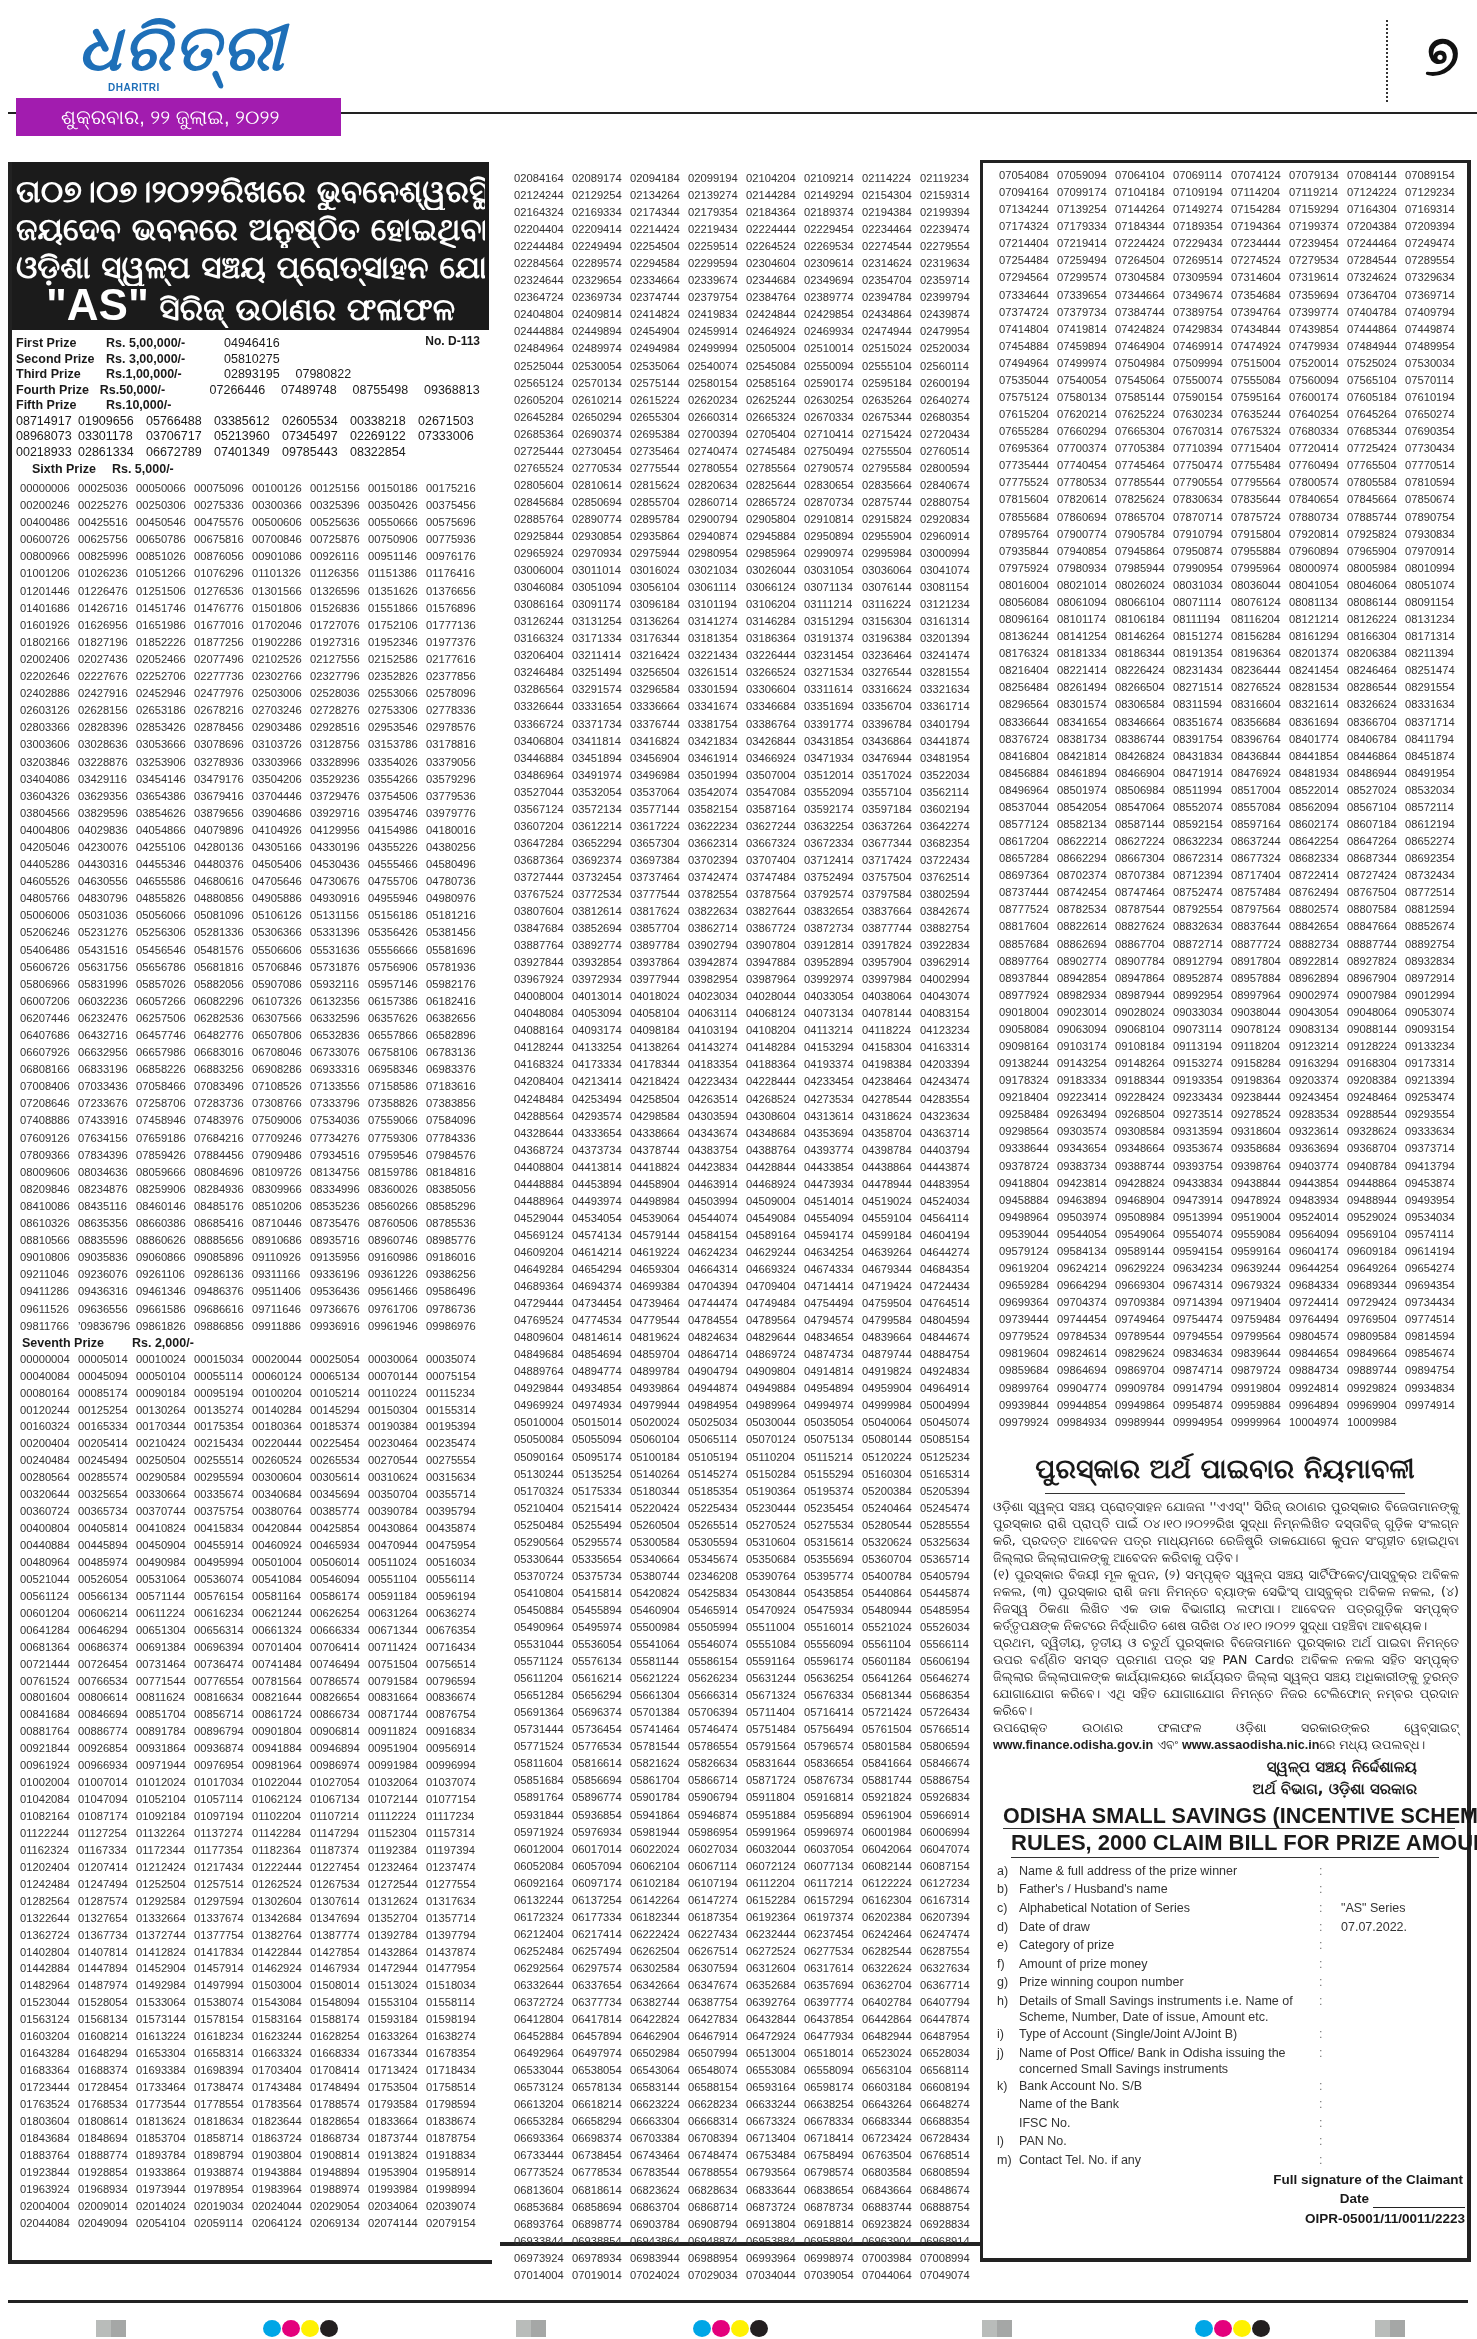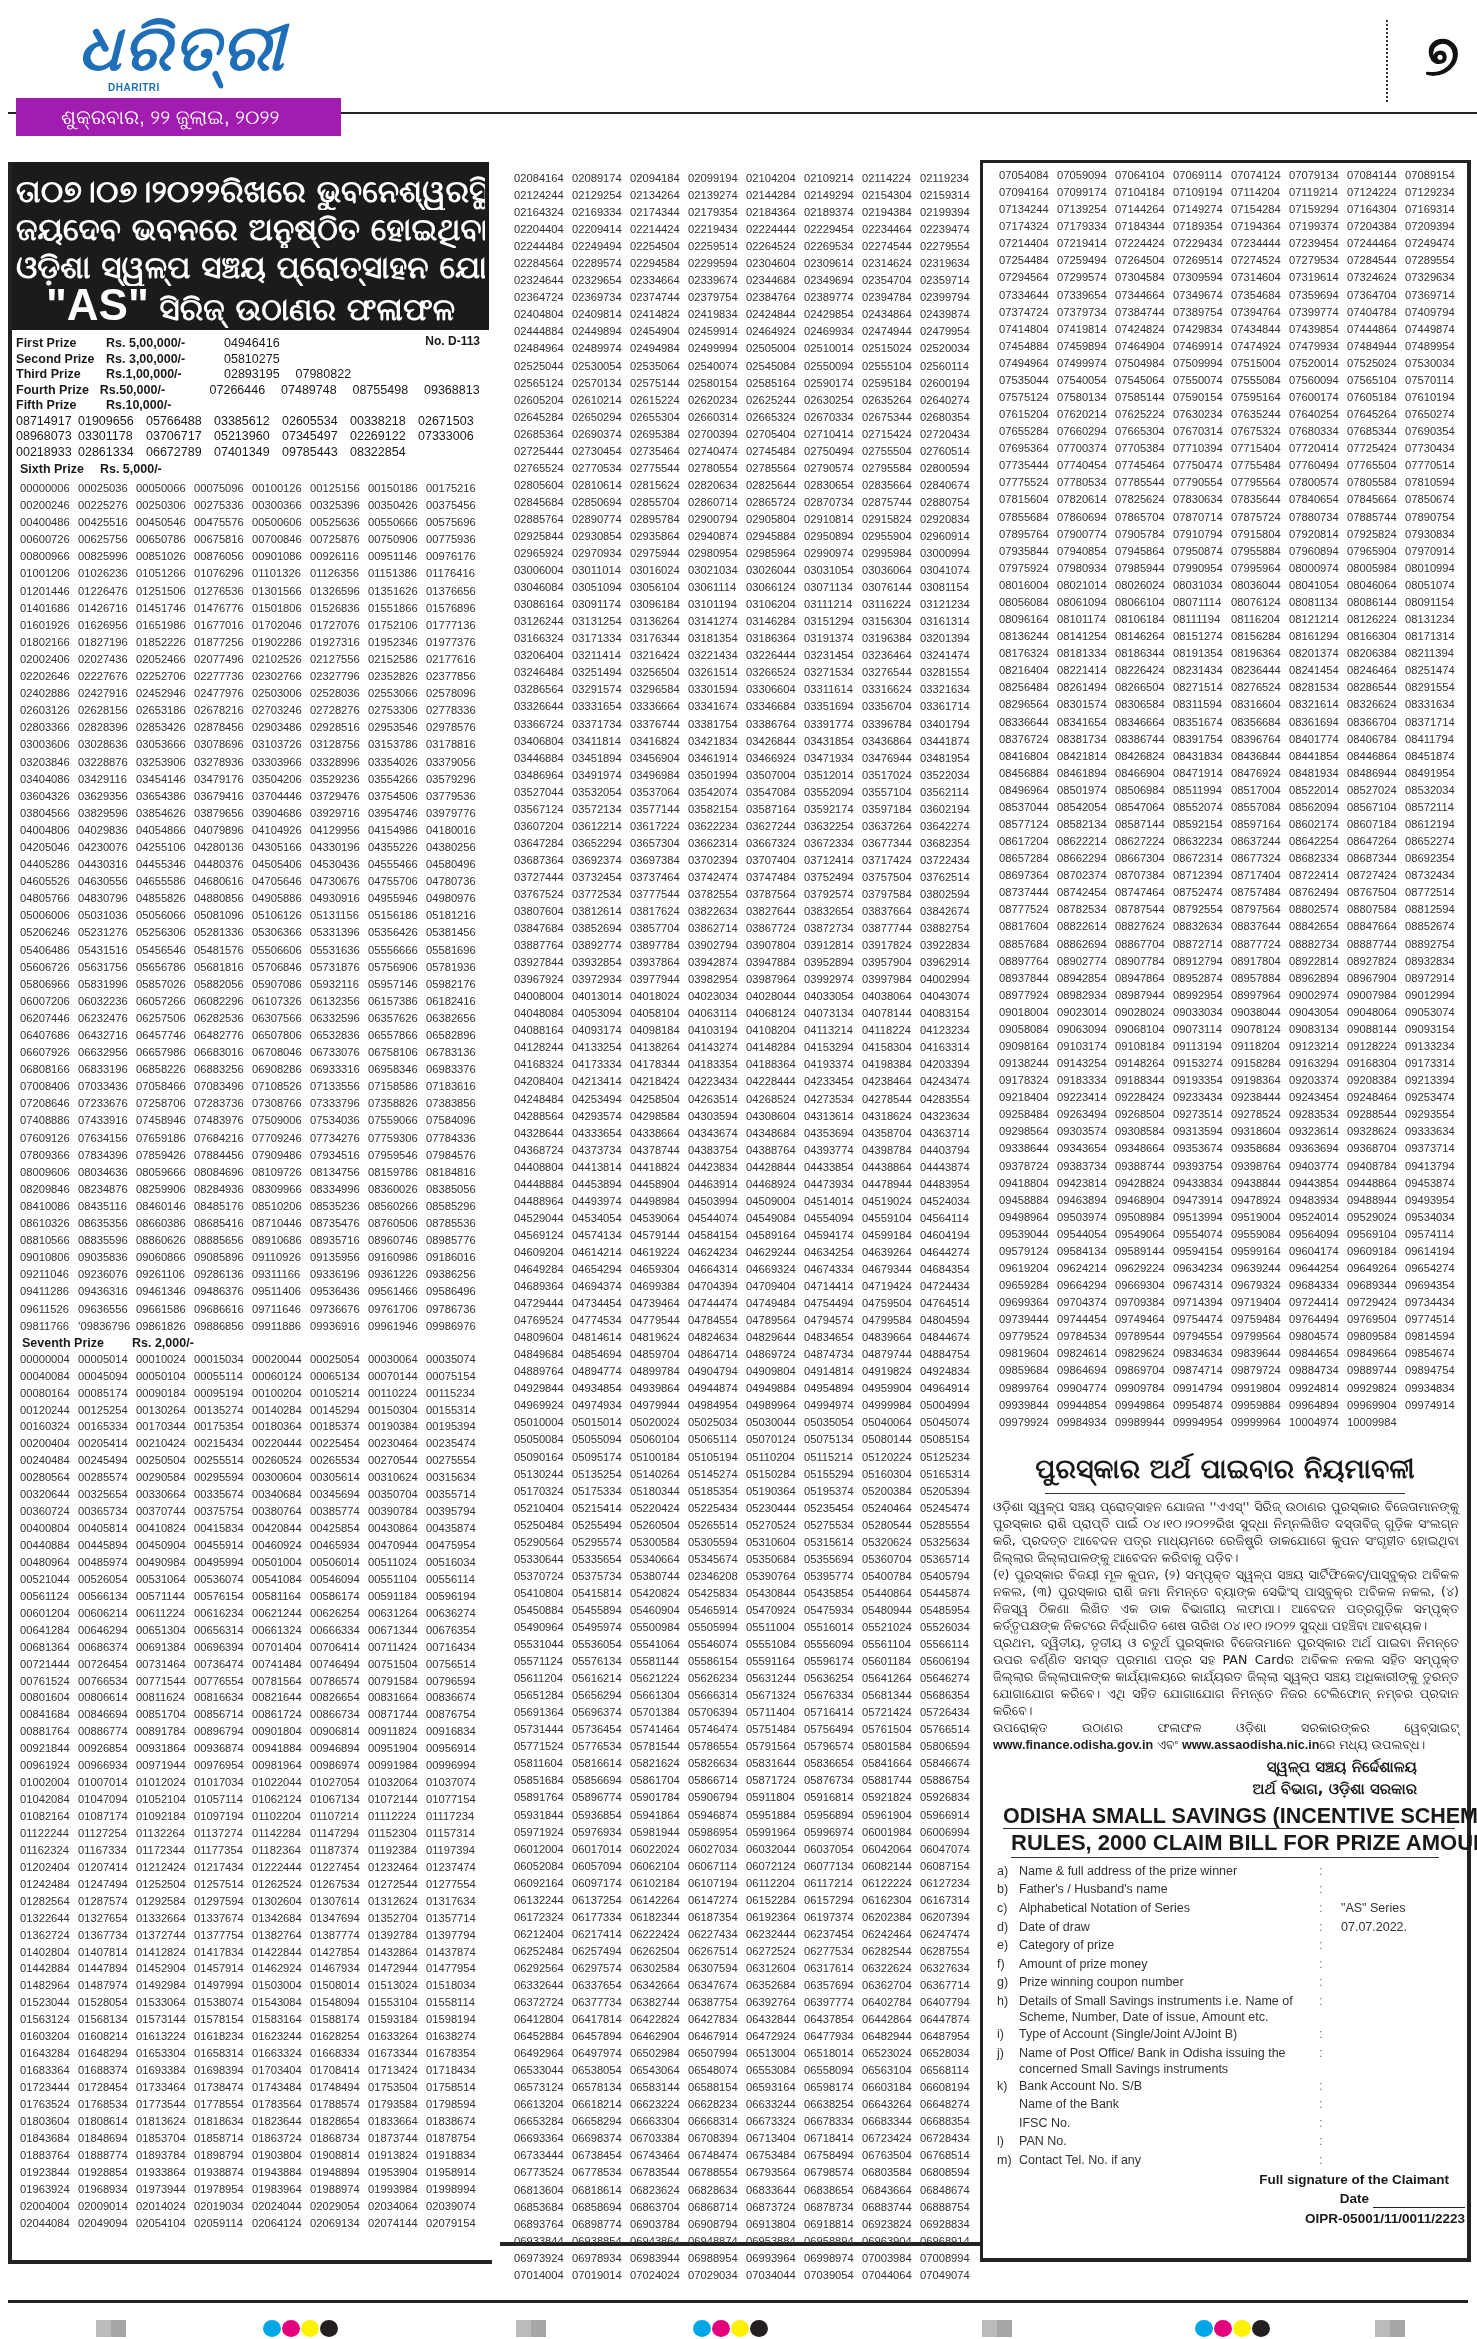--- a/index.html
+++ b/index.html
@@ -22,21 +22,21 @@
   .banner-line { font-family: "DejaVu Sans", sans-serif; font-size: 31px; line-height: 38px; font-weight: bold; white-space: nowrap; overflow: hidden; }
   .banner-line .as { font-family: "Liberation Sans", sans-serif; font-size: 44px; font-weight: bold; }
 
   .prizes-top { position: relative; padding: 6px 0 0 4px; font-size: 12.5px; line-height: 15.5px; }
   .drawno { position: absolute; right: 12px; top: 4px; font-weight: bold; font-size: 12px; }
   .prow { display: flex; white-space: nowrap; }
   .pname { font-weight: bold; width: 90px; }
   .pamt { font-weight: bold; width: 118px; }
   .pnums span { display: inline-block; min-width: 68px; }
   .fifth-grid { display: grid; grid-template-columns: 62px 68px 68px 68px 68px 68px 68px; white-space: nowrap; }
-  .prize-head { font-weight: bold; font-size: 12.5px; line-height: 16px; padding-left: 8px; white-space: nowrap; }
+  .prize-head { font-weight: bold; font-size: 12.5px; line-height: 16px; padding-left: 20px; white-space: nowrap; }
   .prize-head .amt { margin-left: 16px; }
 
   .numgrid { display: grid; grid-template-columns: repeat(8, 58px); column-gap: 0; padding-left: 8px; font-size: 11.2px; color: #333; }
   .numgrid span { display: block; height: 16.95px; line-height: 16.95px; white-space: nowrap; }
   .col1 .numgrid.sixth span { height: 17.1px; line-height: 17.1px; }
 
   
   .col2 { position: absolute; left: 500px; top: 162px; width: 480px; height: 2084px; border-bottom: 4px solid #222; }
   .col2 .numgrid { padding-left: 14px; padding-top: 8px; }
   .col2 .numgrid span { height: 17.06px; line-height: 17.06px; }
@@ -54,21 +54,21 @@
   .signoff { text-align: right; padding-right: 50px; font-family: "DejaVu Sans", sans-serif; font-size: 15px; font-weight: bold; line-height: 22px; margin-top: 2px; }
   .signoff div:nth-child(2) { padding-right: 0px; }
 
   .claim-h1, .claim-h2 { font-family: "Liberation Sans", sans-serif; font-weight: bold; text-align: center; white-space: nowrap; }
   .claim-h1 { font-size: 21.5px; line-height: 24px; margin-top: 4px; border-bottom: 1px solid #333; margin-left: 20px; margin-right: 12px; }
   .claim-h2 { font-size: 22px; line-height: 28px; border-bottom: 1px solid #333; margin-left: 28px; margin-right: 28px; }
 
   .claim-list { padding: 4px 0 0 14px; font-size: 12.5px; color: #333; }
   .claim-row { display: grid; grid-template-columns: 22px 300px 22px 120px; min-height: 18.6px; line-height: 16px; padding-top: 1px; }
   .claim-row .colon { color: #777; }
-  .sig { text-align: right; padding-right: 18px; font-weight: bold; font-size: 13.5px; line-height: 19px; }
+  .sig { text-align: right; padding-right: 4px; font-weight: bold; font-size: 13.5px; line-height: 19px; }
   .sig-date { text-align: right; padding-right: 2px; font-weight: bold; font-size: 13.5px; line-height: 19px; margin-left: 36px; }
   .sig-date .line { display: inline-block; width: 92px; border-bottom: 1px solid #222; margin-left: 4px; vertical-align: bottom; }
   .oipr { text-align: right; padding-right: 2px; font-weight: bold; font-size: 13.5px; line-height: 22px; }
 
   
   .bottom-rule { position: absolute; top: 2300px; height: 3px; background: #222; }
   .reg-marks { position: absolute; left: 0; top: 2320px; width: 1477px; height: 19px; }
   .gray-block { position: absolute; top: 0; width: 30px; height: 17px; background: linear-gradient(90deg,#b9bcba 50%, #a5a7a6 50%); }
   .dots { position: absolute; top: 0; display: flex; gap: 1px; }
   .dot { width: 18px; height: 17px; border-radius: 50%; }

